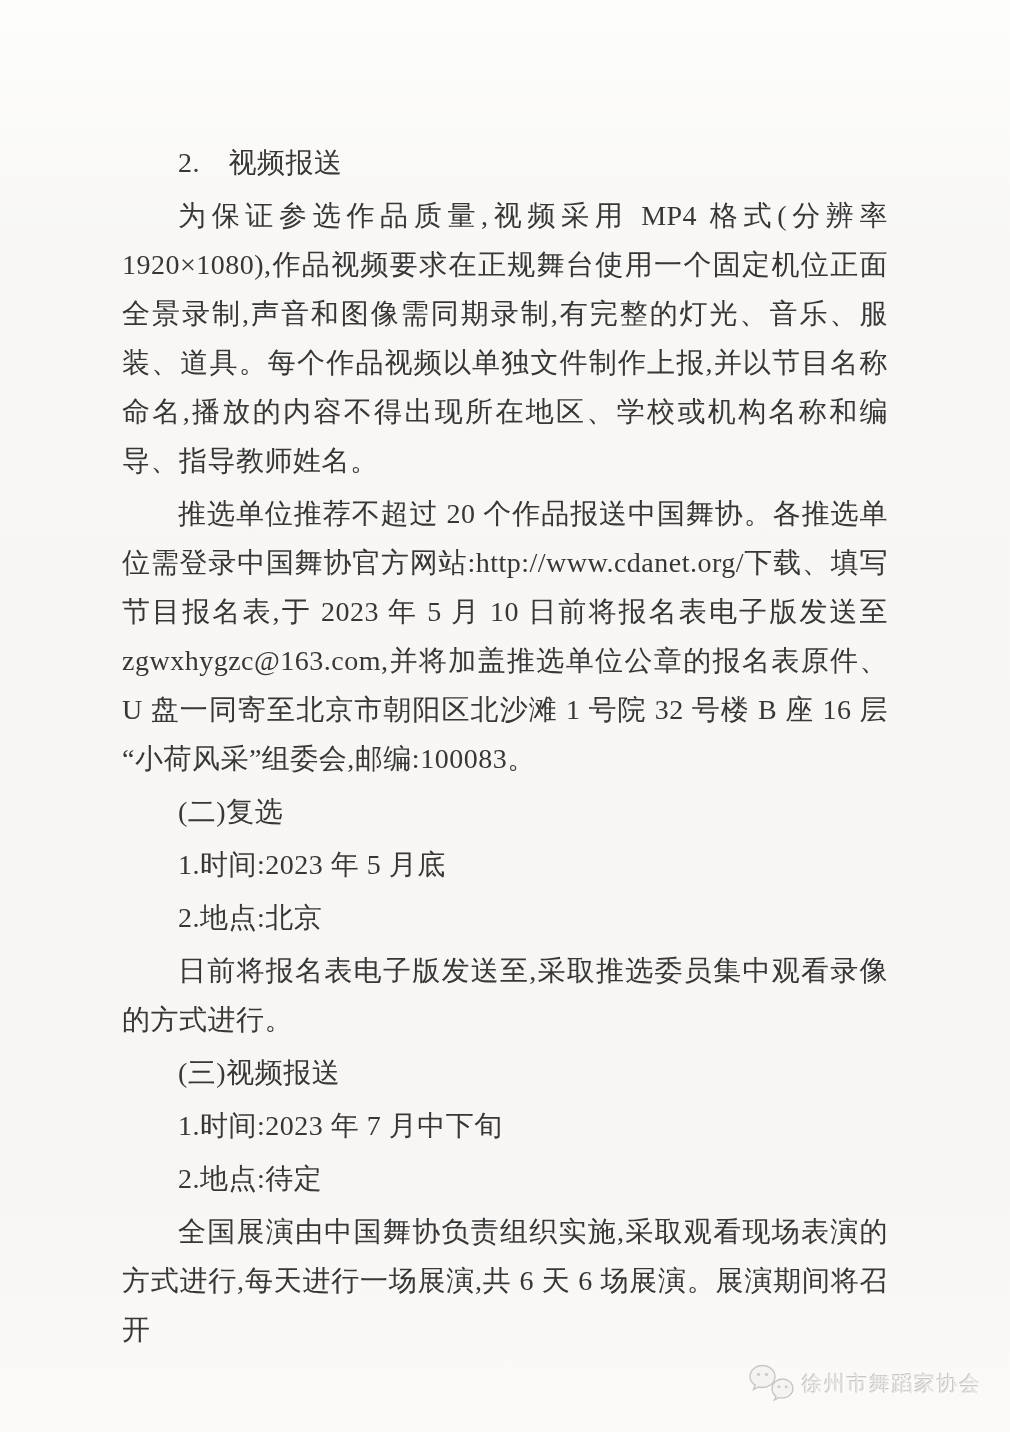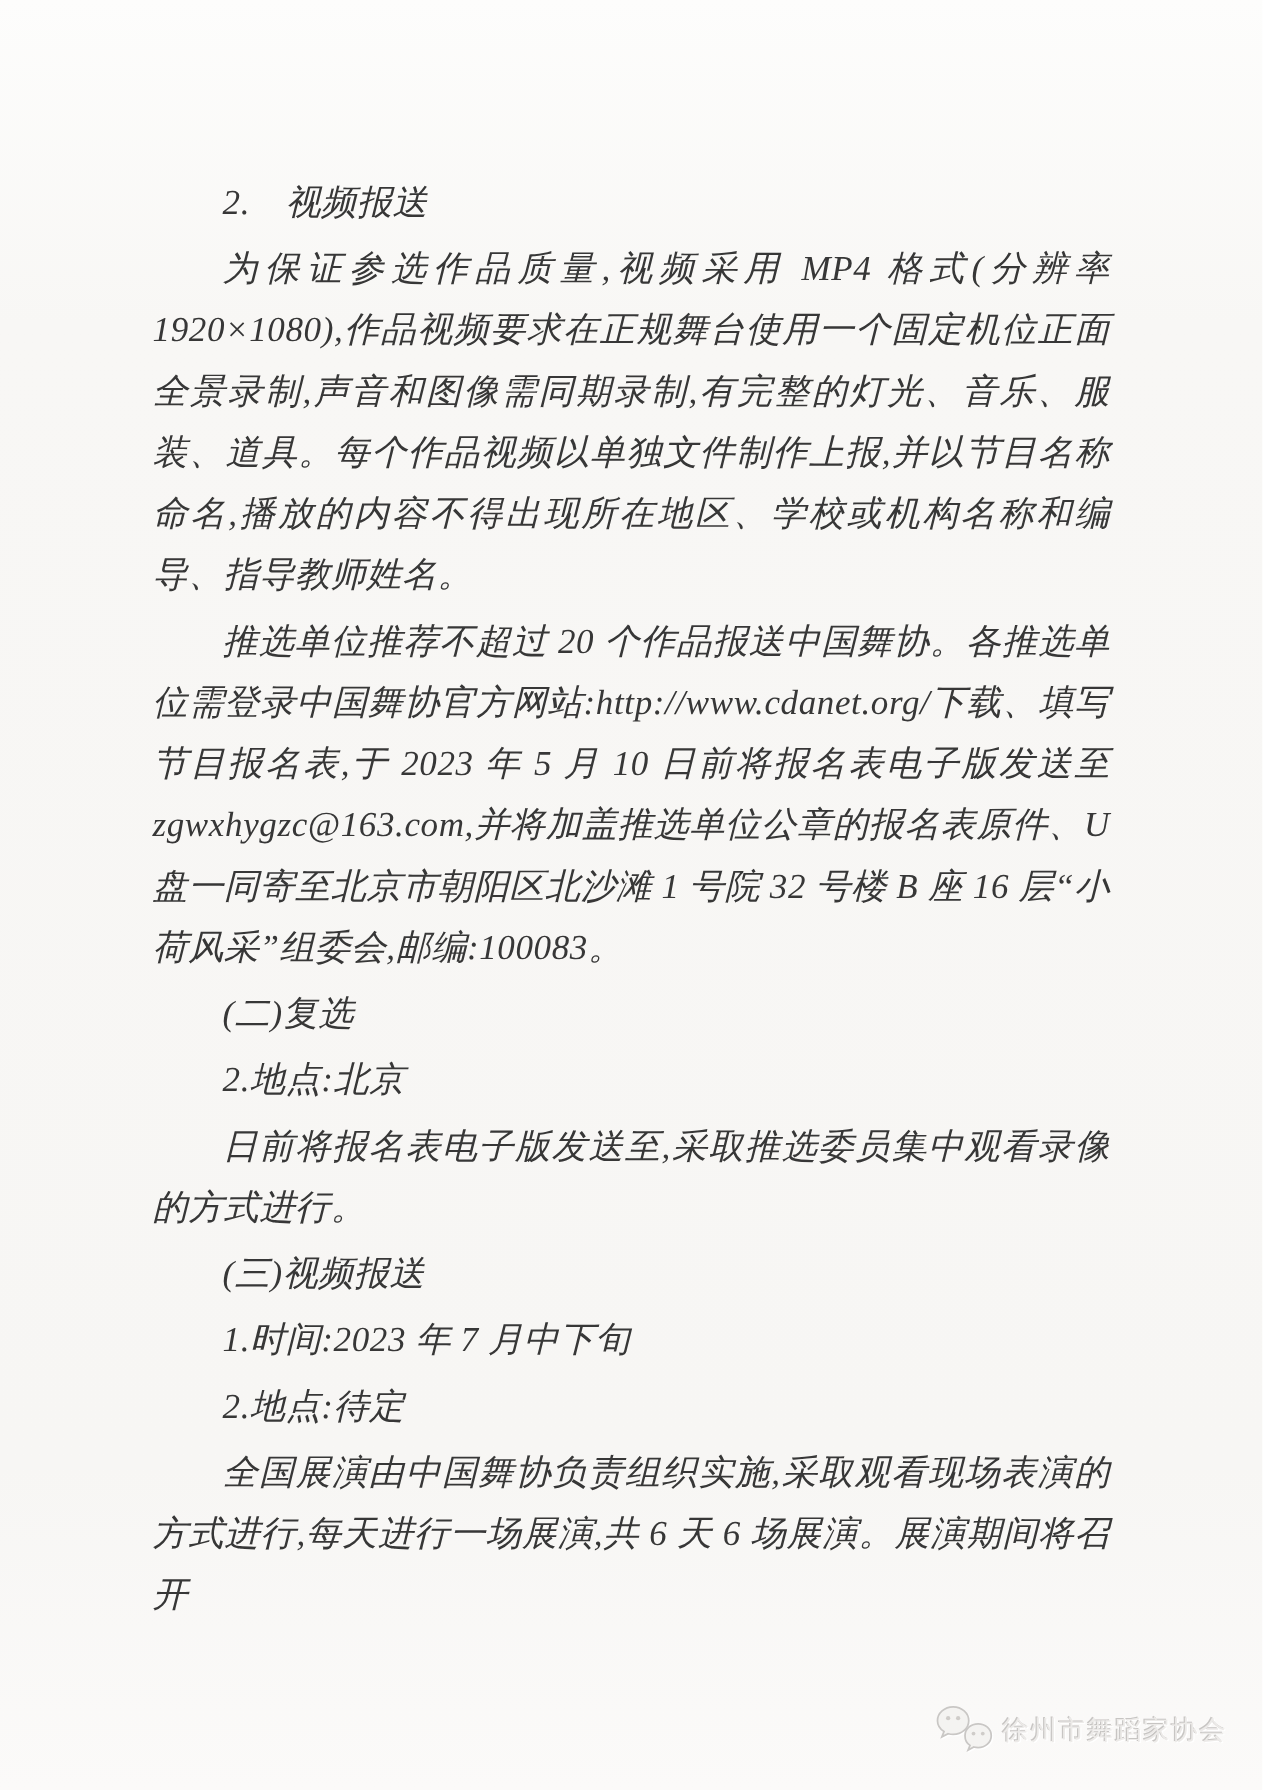--- a/index.html
+++ b/index.html
@@ -21,21 +21,20 @@
     left: 122px;
     top: 138px;
     width: 766px;
     font-size: 28px;
     line-height: 49px;
     letter-spacing: 0.5px;
   }
   .doc .block {
     margin: 0 0 4px 0;
     text-indent: 2em;
-    font-style: italic;
   }
   .doc .para {
     text-align: justify;
     overflow-wrap: break-word;
   }
   .doc .heading {
     text-align: left;
   }
   .watermark {
     position: absolute;
@@ -61,20 +60,21 @@
 </head>
 <body>
 
 <div class="page">
 
   <div class="doc">
     <div class="block heading">2.　视频报送</div>
     <p class="block para">为保证参选作品质量,视频采用 MP4 格式(分辨率 1920×1080),作品视频要求在正规舞台使用一个固定机位正面全景录制,声音和图像需同期录制,有完整的灯光、音乐、服装、道具。每个作品视频以单独文件制作上报,并以节目名称命名,播放的内容不得出现所在地区、学校或机构名称和编导、指导教师姓名。</p>
     <p class="block para">推选单位推荐不超过 20 个作品报送中国舞协。各推选单位需登录中国舞协官方网站:http://www.cdanet.org/下载、填写节目报名表,于 2023 年 5 月 10 日前将报名表电子版发送至 zgwxhygzc@163.com,并将加盖推选单位公章的报名表原件、U 盘一同寄至北京市朝阳区北沙滩 1 号院 32 号楼 B 座 16 层“小荷风采”组委会,邮编:100083。</p>
     <div class="block heading">(二)复选</div>
+    <div class="block heading">1.时间:2023 年 5 月底</div>
     <div class="block heading">2.地点:北京</div>
     <p class="block para">日前将报名表电子版发送至,采取推选委员集中观看录像的方式进行。</p>
     <div class="block heading">(三)视频报送</div>
     <div class="block heading">1.时间:2023 年 7 月中下旬</div>
     <div class="block heading">2.地点:待定</div>
     <p class="block para">全国展演由中国舞协负责组织实施,采取观看现场表演的方式进行,每天进行一场展演,共 6 天 6 场展演。展演期间将召开</p>
   </div>
 
   <div class="watermark">
     <span class="wm-icon">

